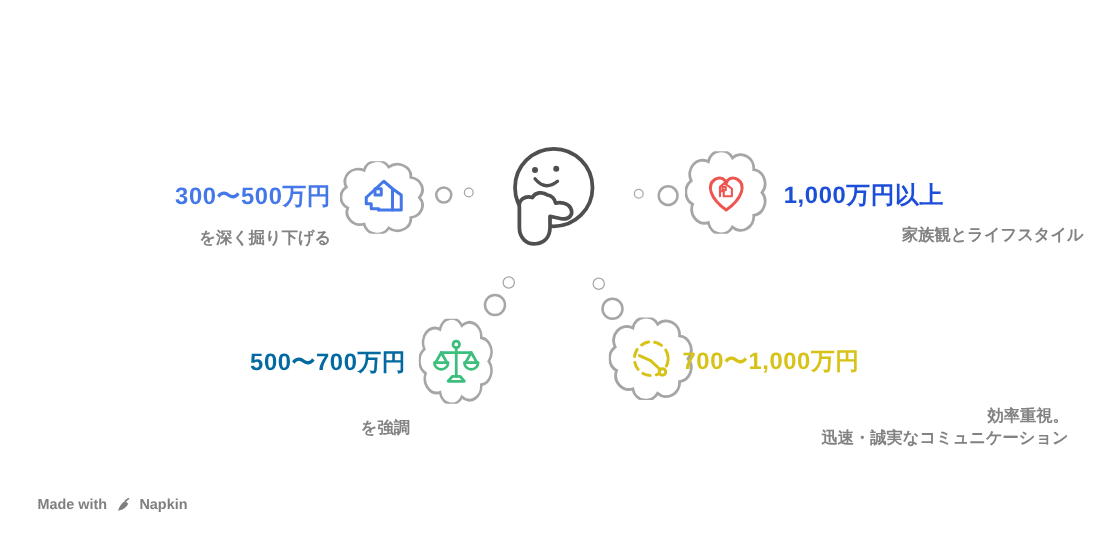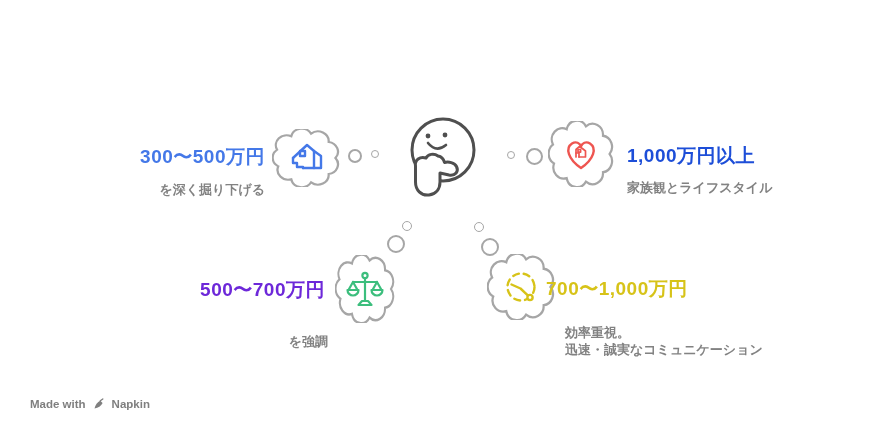--- a/index.html
+++ b/index.html
@@ -2,23 +2,23 @@
 <html><head>
 <meta charset="utf-8">
 <style>
   html,body{margin:0;padding:0;background:#fff;}
   .canvas{position:relative;width:888px;height:435px;background:#ffffff;overflow:hidden;
           font-family:"Liberation Sans","DejaVu Sans",sans-serif;}
   .abs{position:absolute;}
   .amount{position:absolute;font-size:19px;font-weight:700;letter-spacing:.5px;white-space:nowrap;}
   .amount.blue{color:#4478e8;}
   .amount.red{color:#1d4ed8;}
-  .amount.green{color:#6d28d9;}
+  .amount.green{color:#0369a1;}
   .amount.yellow{color:#d7c318;}
-  .desc{position:absolute;font-size:13px;font-weight:700;color:#828282;line-height:17px;}
+  .desc{position:absolute;font-size:13px;font-weight:700;color:#828282;line-height:17px;text-align:right;}
   .ta-r{text-align:right;}
   .cloud{position:absolute;}
   .cloud svg.cloudbg{position:absolute;left:0;top:0;width:100%;height:100%;}
   .cloud svg.glyph{position:absolute;left:50%;top:50%;transform:translate(-50%,-50%);}
   .dot{position:absolute;background:#fff;border:2px solid #a6a6a6;border-radius:50%;box-sizing:border-box;}
   .dot.small{border-width:1.6px;}
   .footer{position:absolute;left:30px;top:398px;display:flex;align-items:center;gap:7px;
           font-size:11.5px;color:#7f7f7f;font-weight:600;}
 </style>
 </head>

